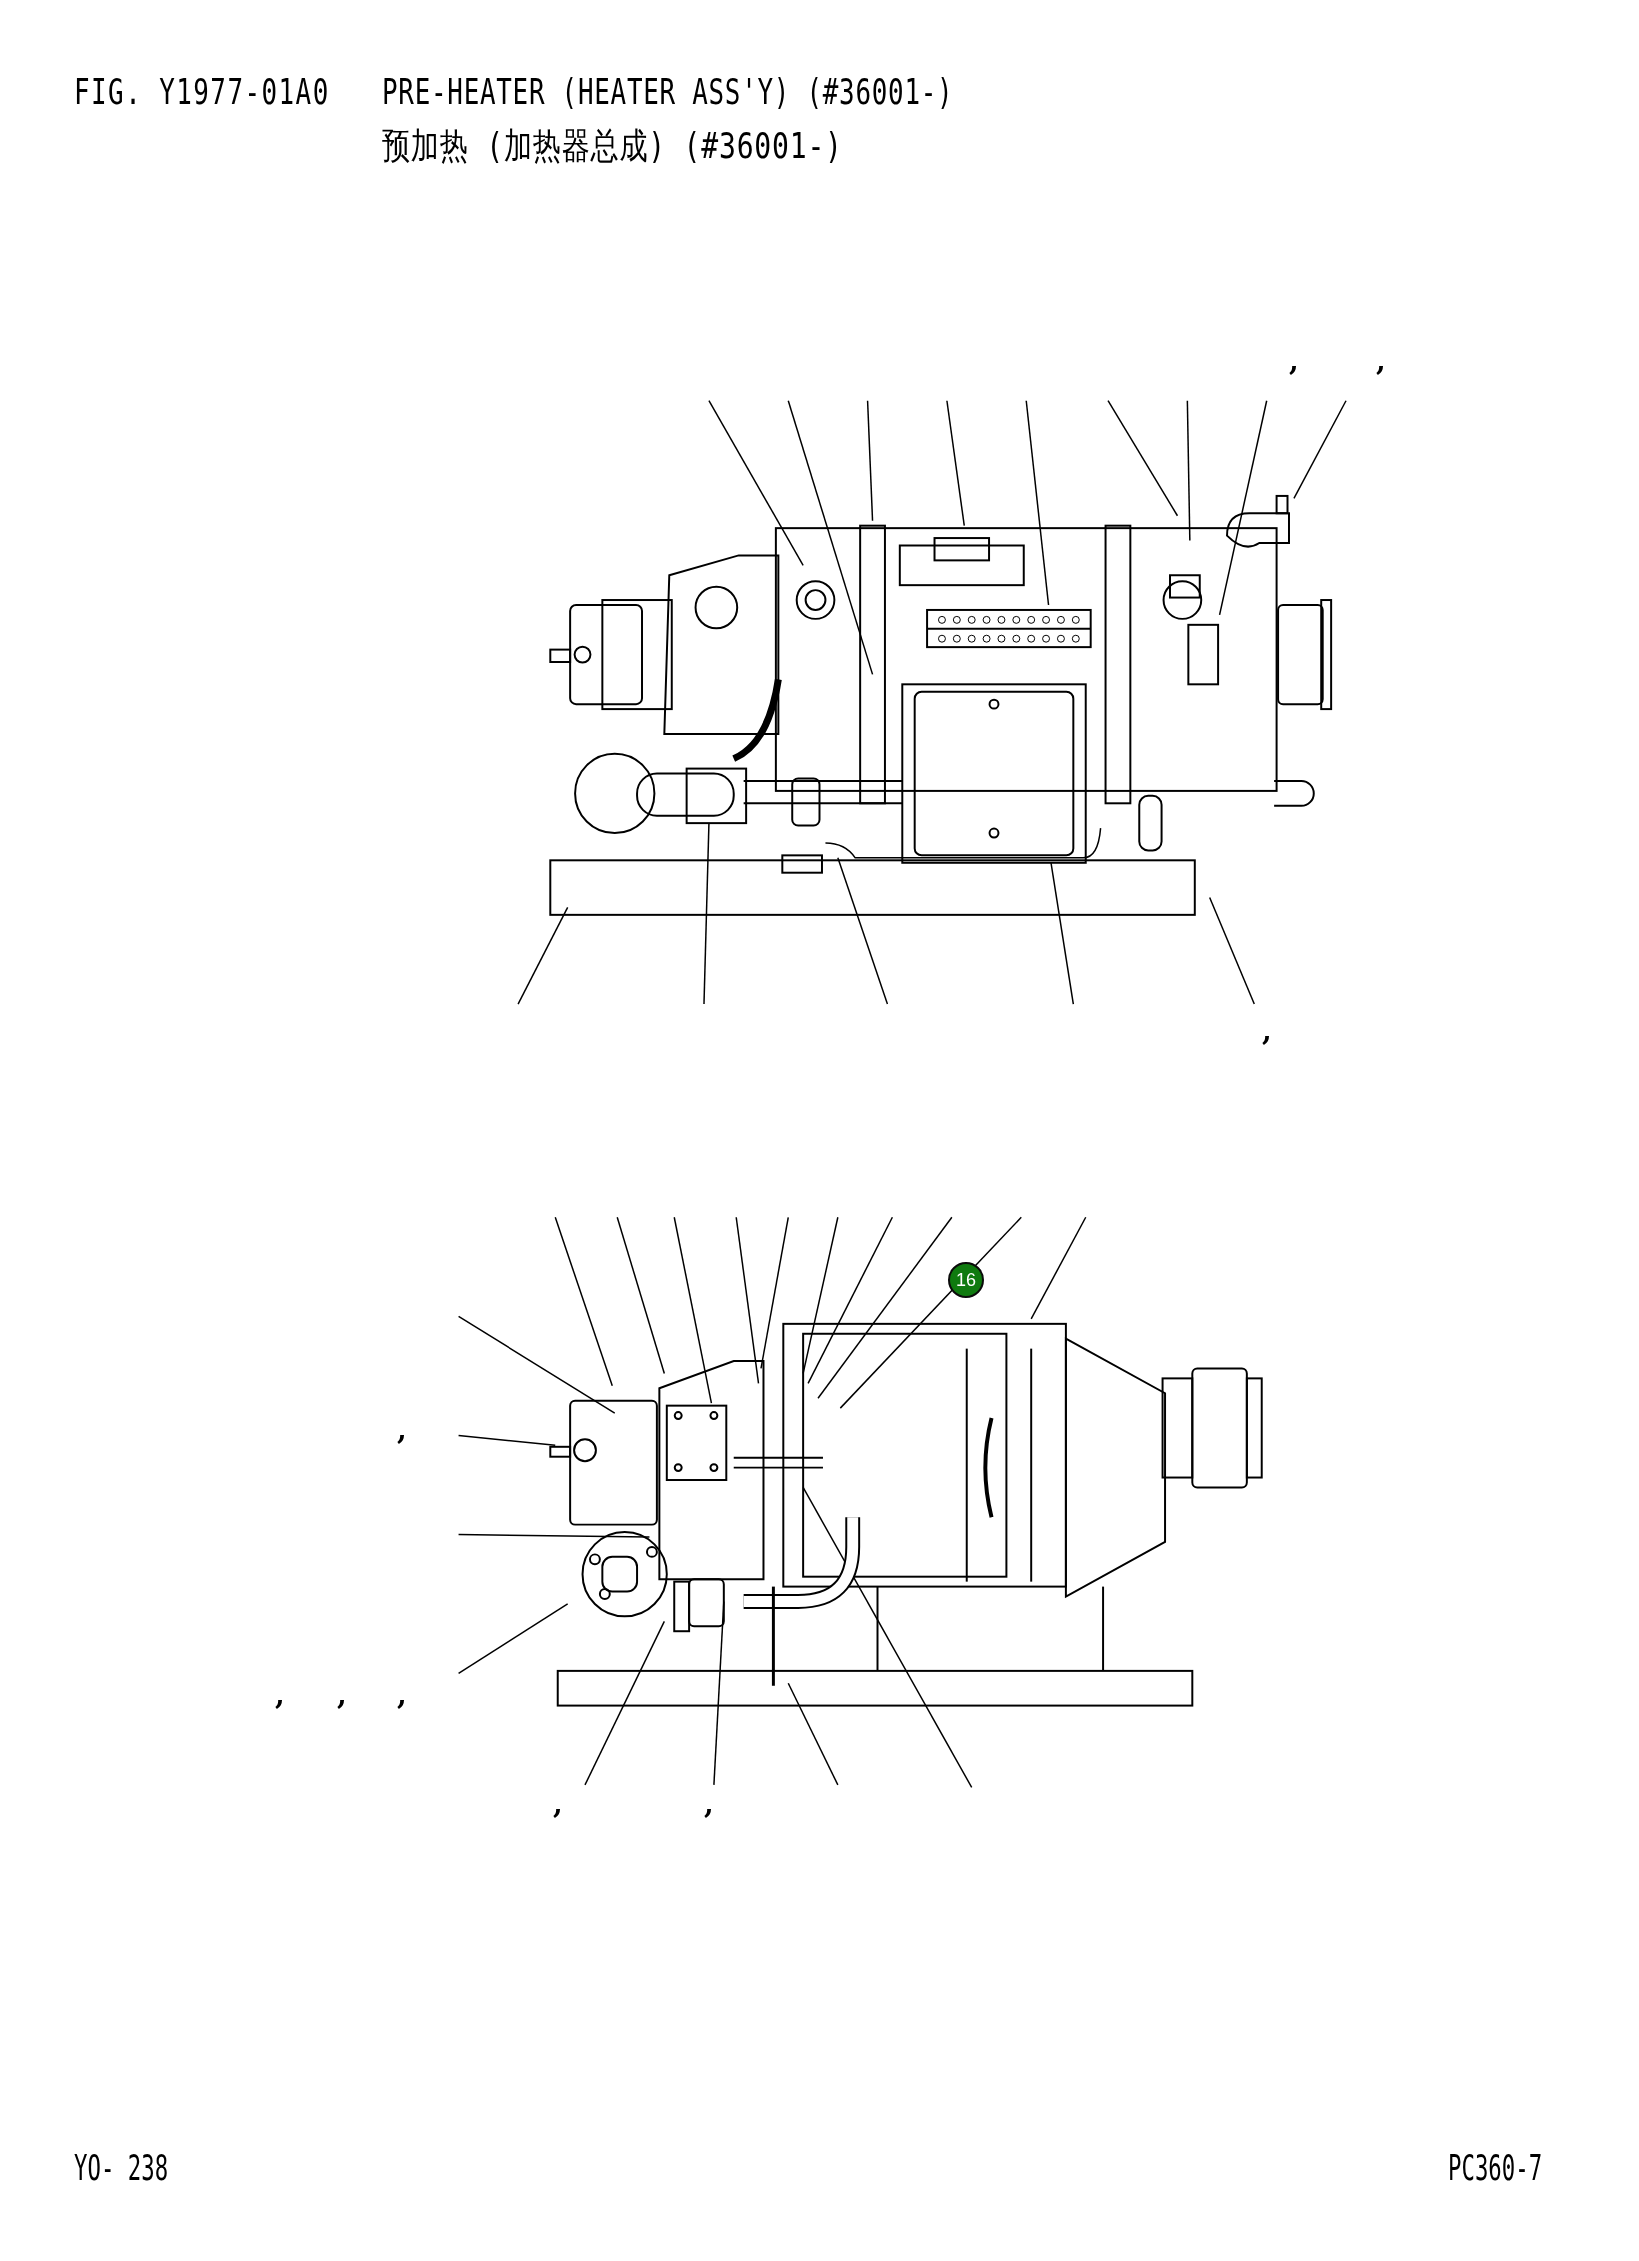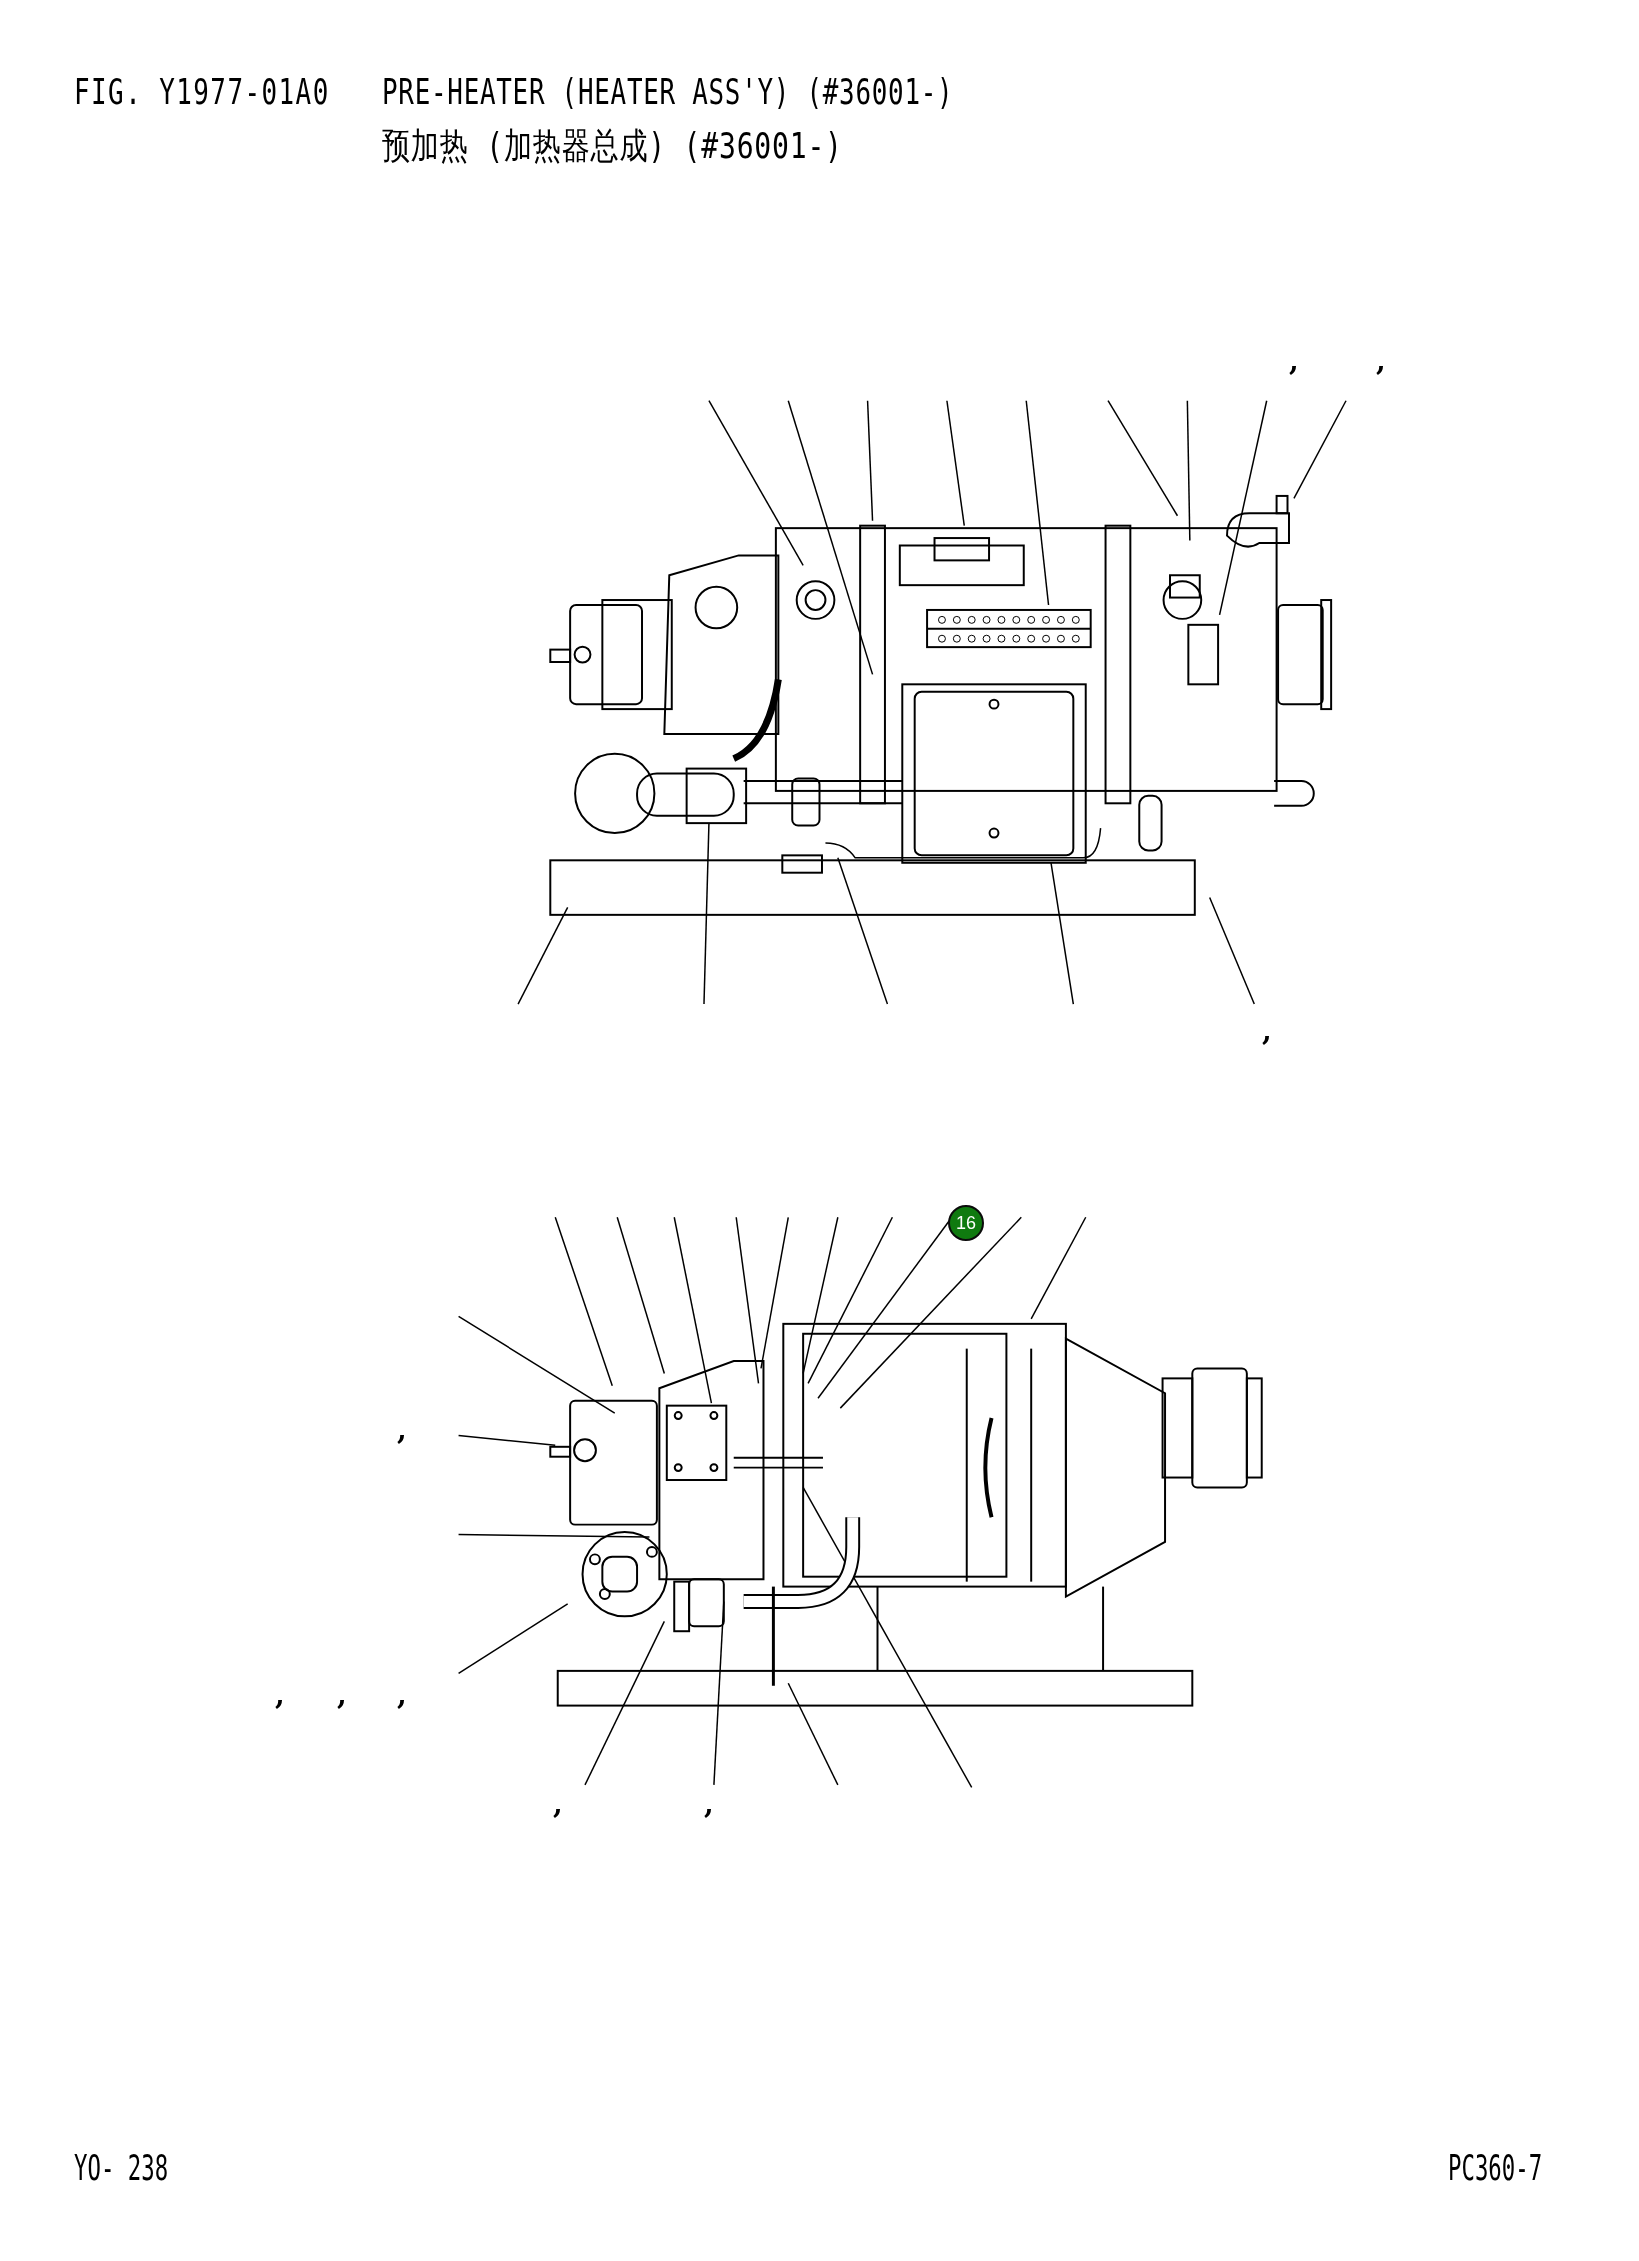--- a/index.html
+++ b/index.html
@@ -199,17 +199,17 @@
   <line x1="1560" y1="3200" x2="1560" y2="3400" stroke-width="6"></line>
 </svg>
 
 <span class="comma" style="left:397px; top:1416px;">,</span>
 <span class="comma" style="left:275px; top:1681px;">,</span>
 <span class="comma" style="left:337px; top:1681px;">,</span>
 <span class="comma" style="left:397px; top:1681px;">,</span>
 <span class="comma" style="left:553px; top:1790px;">,</span>
 <span class="comma" style="left:704px; top:1790px;">,</span>
 
-<div class="badge" style="left:948px; top:1205px;text-align:right;">16</div>
+<div class="badge" style="left:948px; top:1262px;text-align:right;">16</div>
 
 <div class="txt footer-left">YO- 238</div>
 <div class="txt footer-right">PC360-7</div>
 
 
 </body></html>

